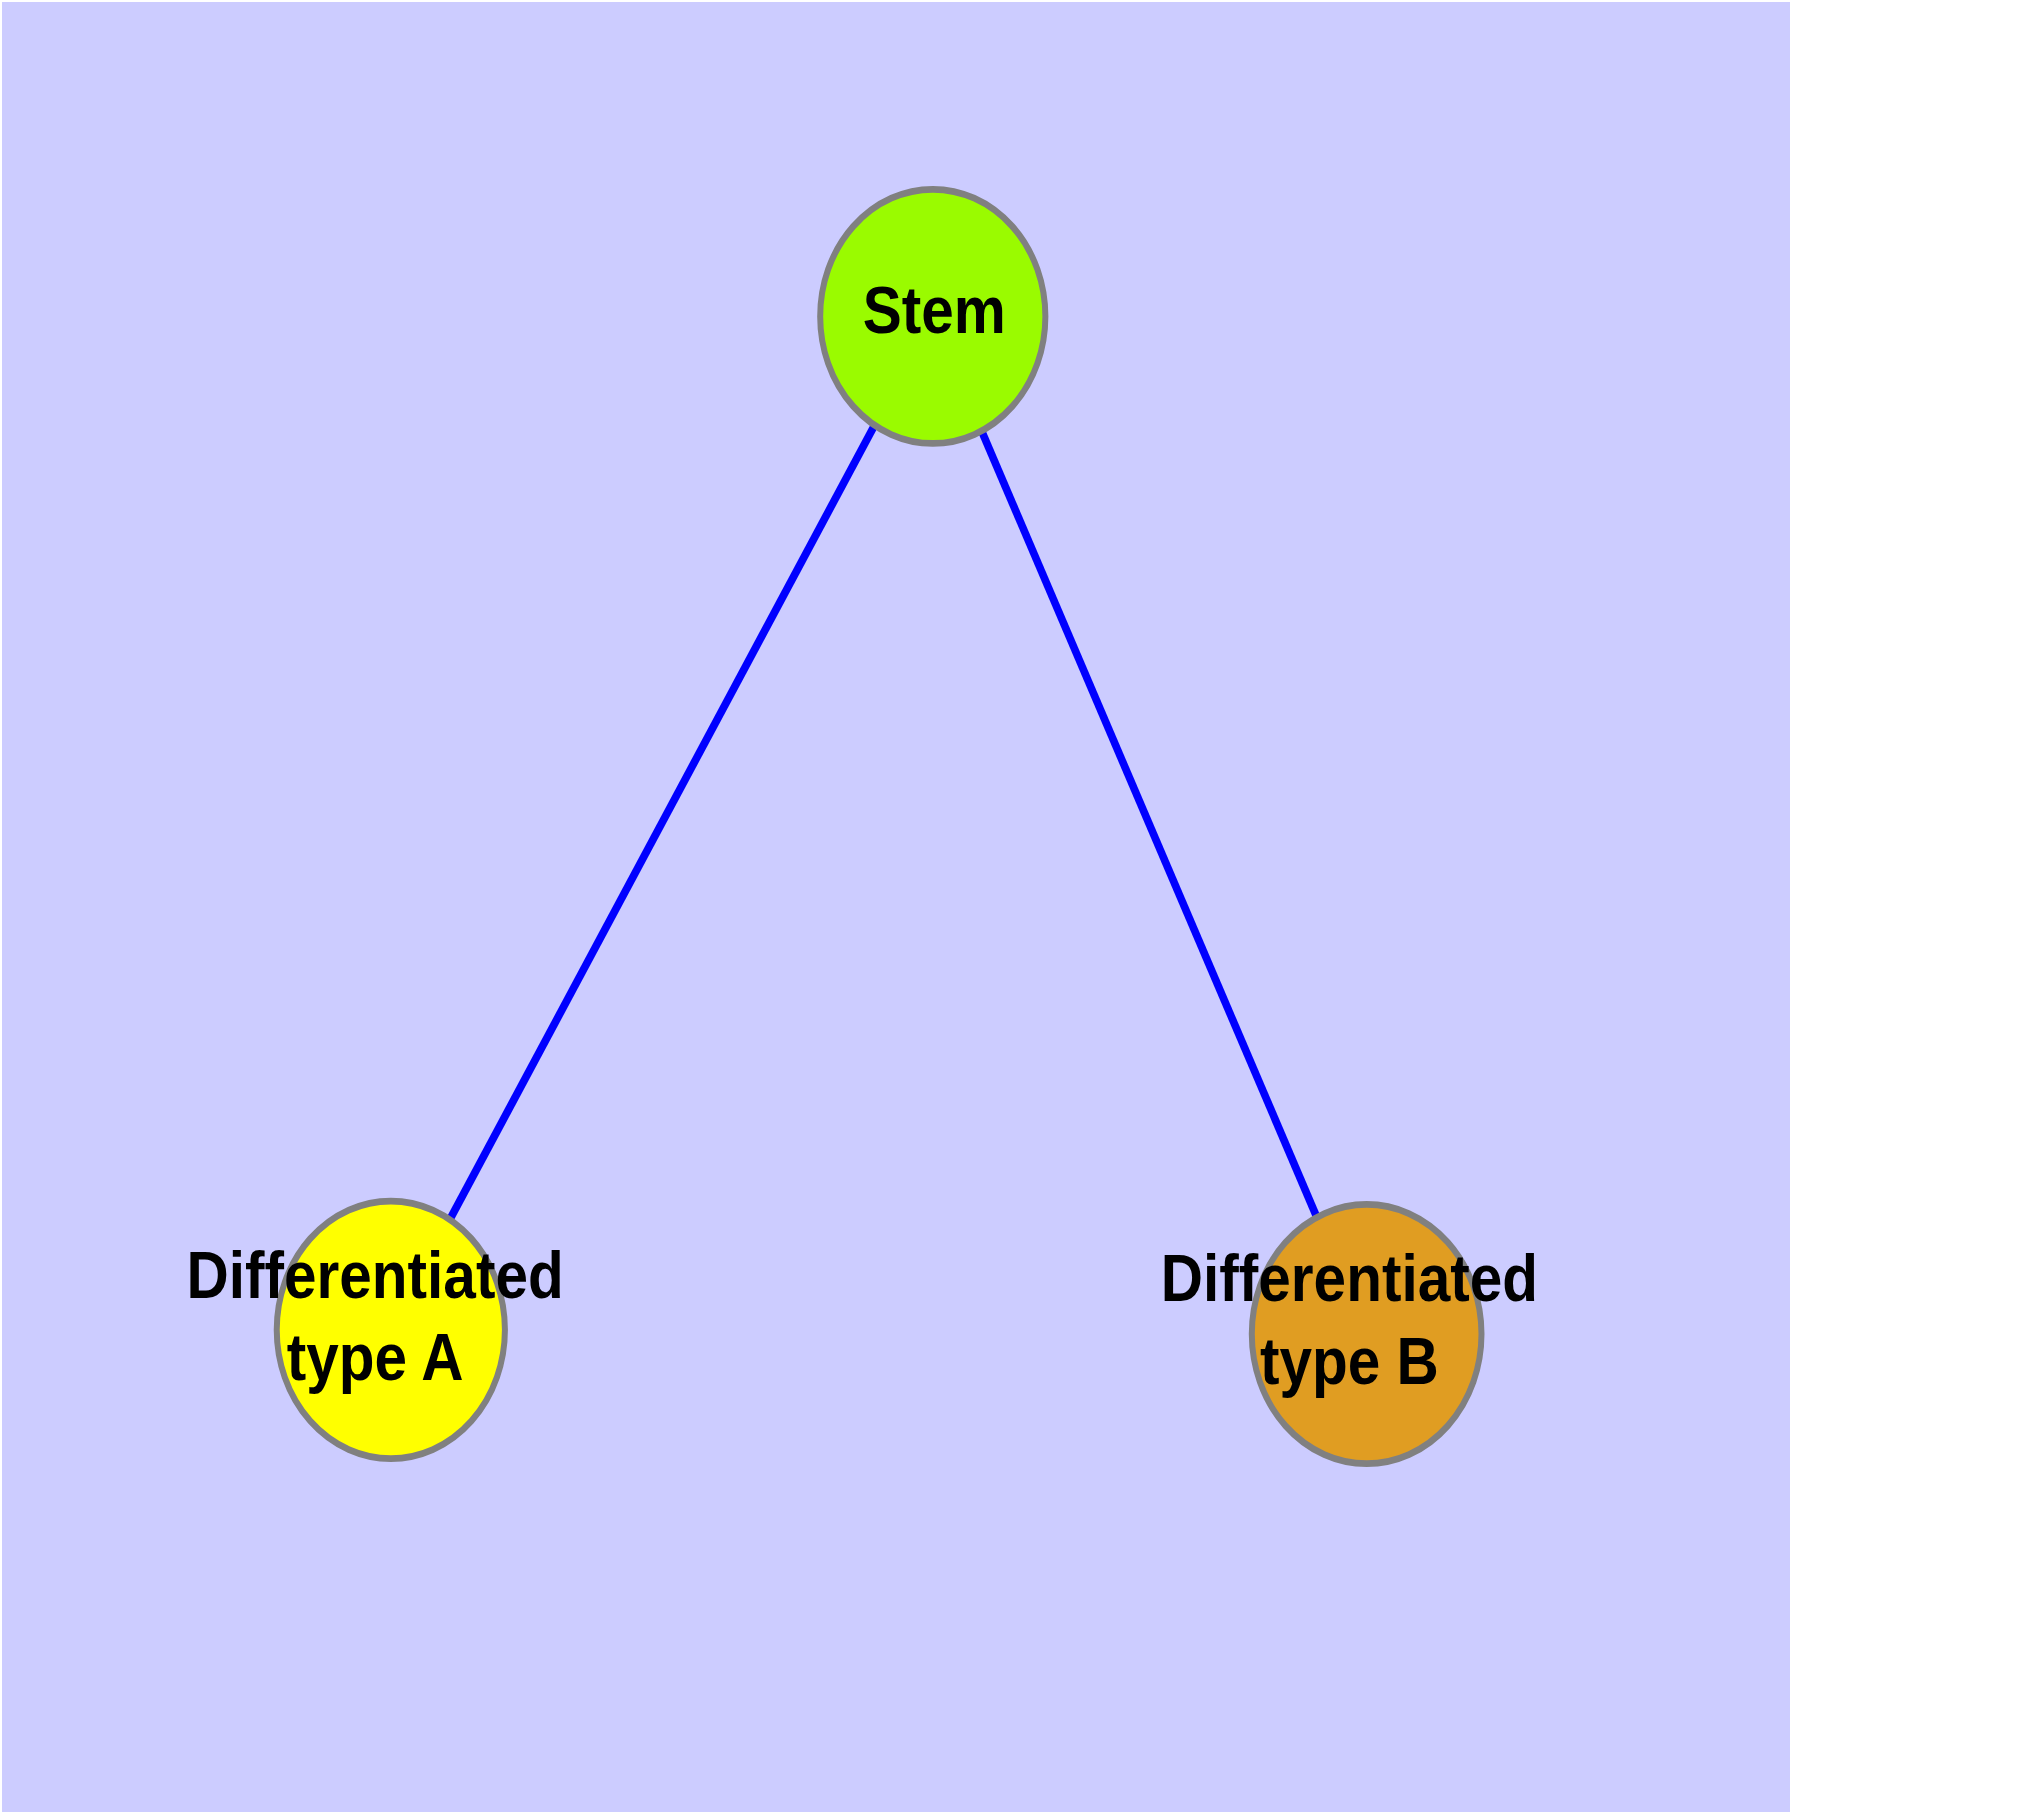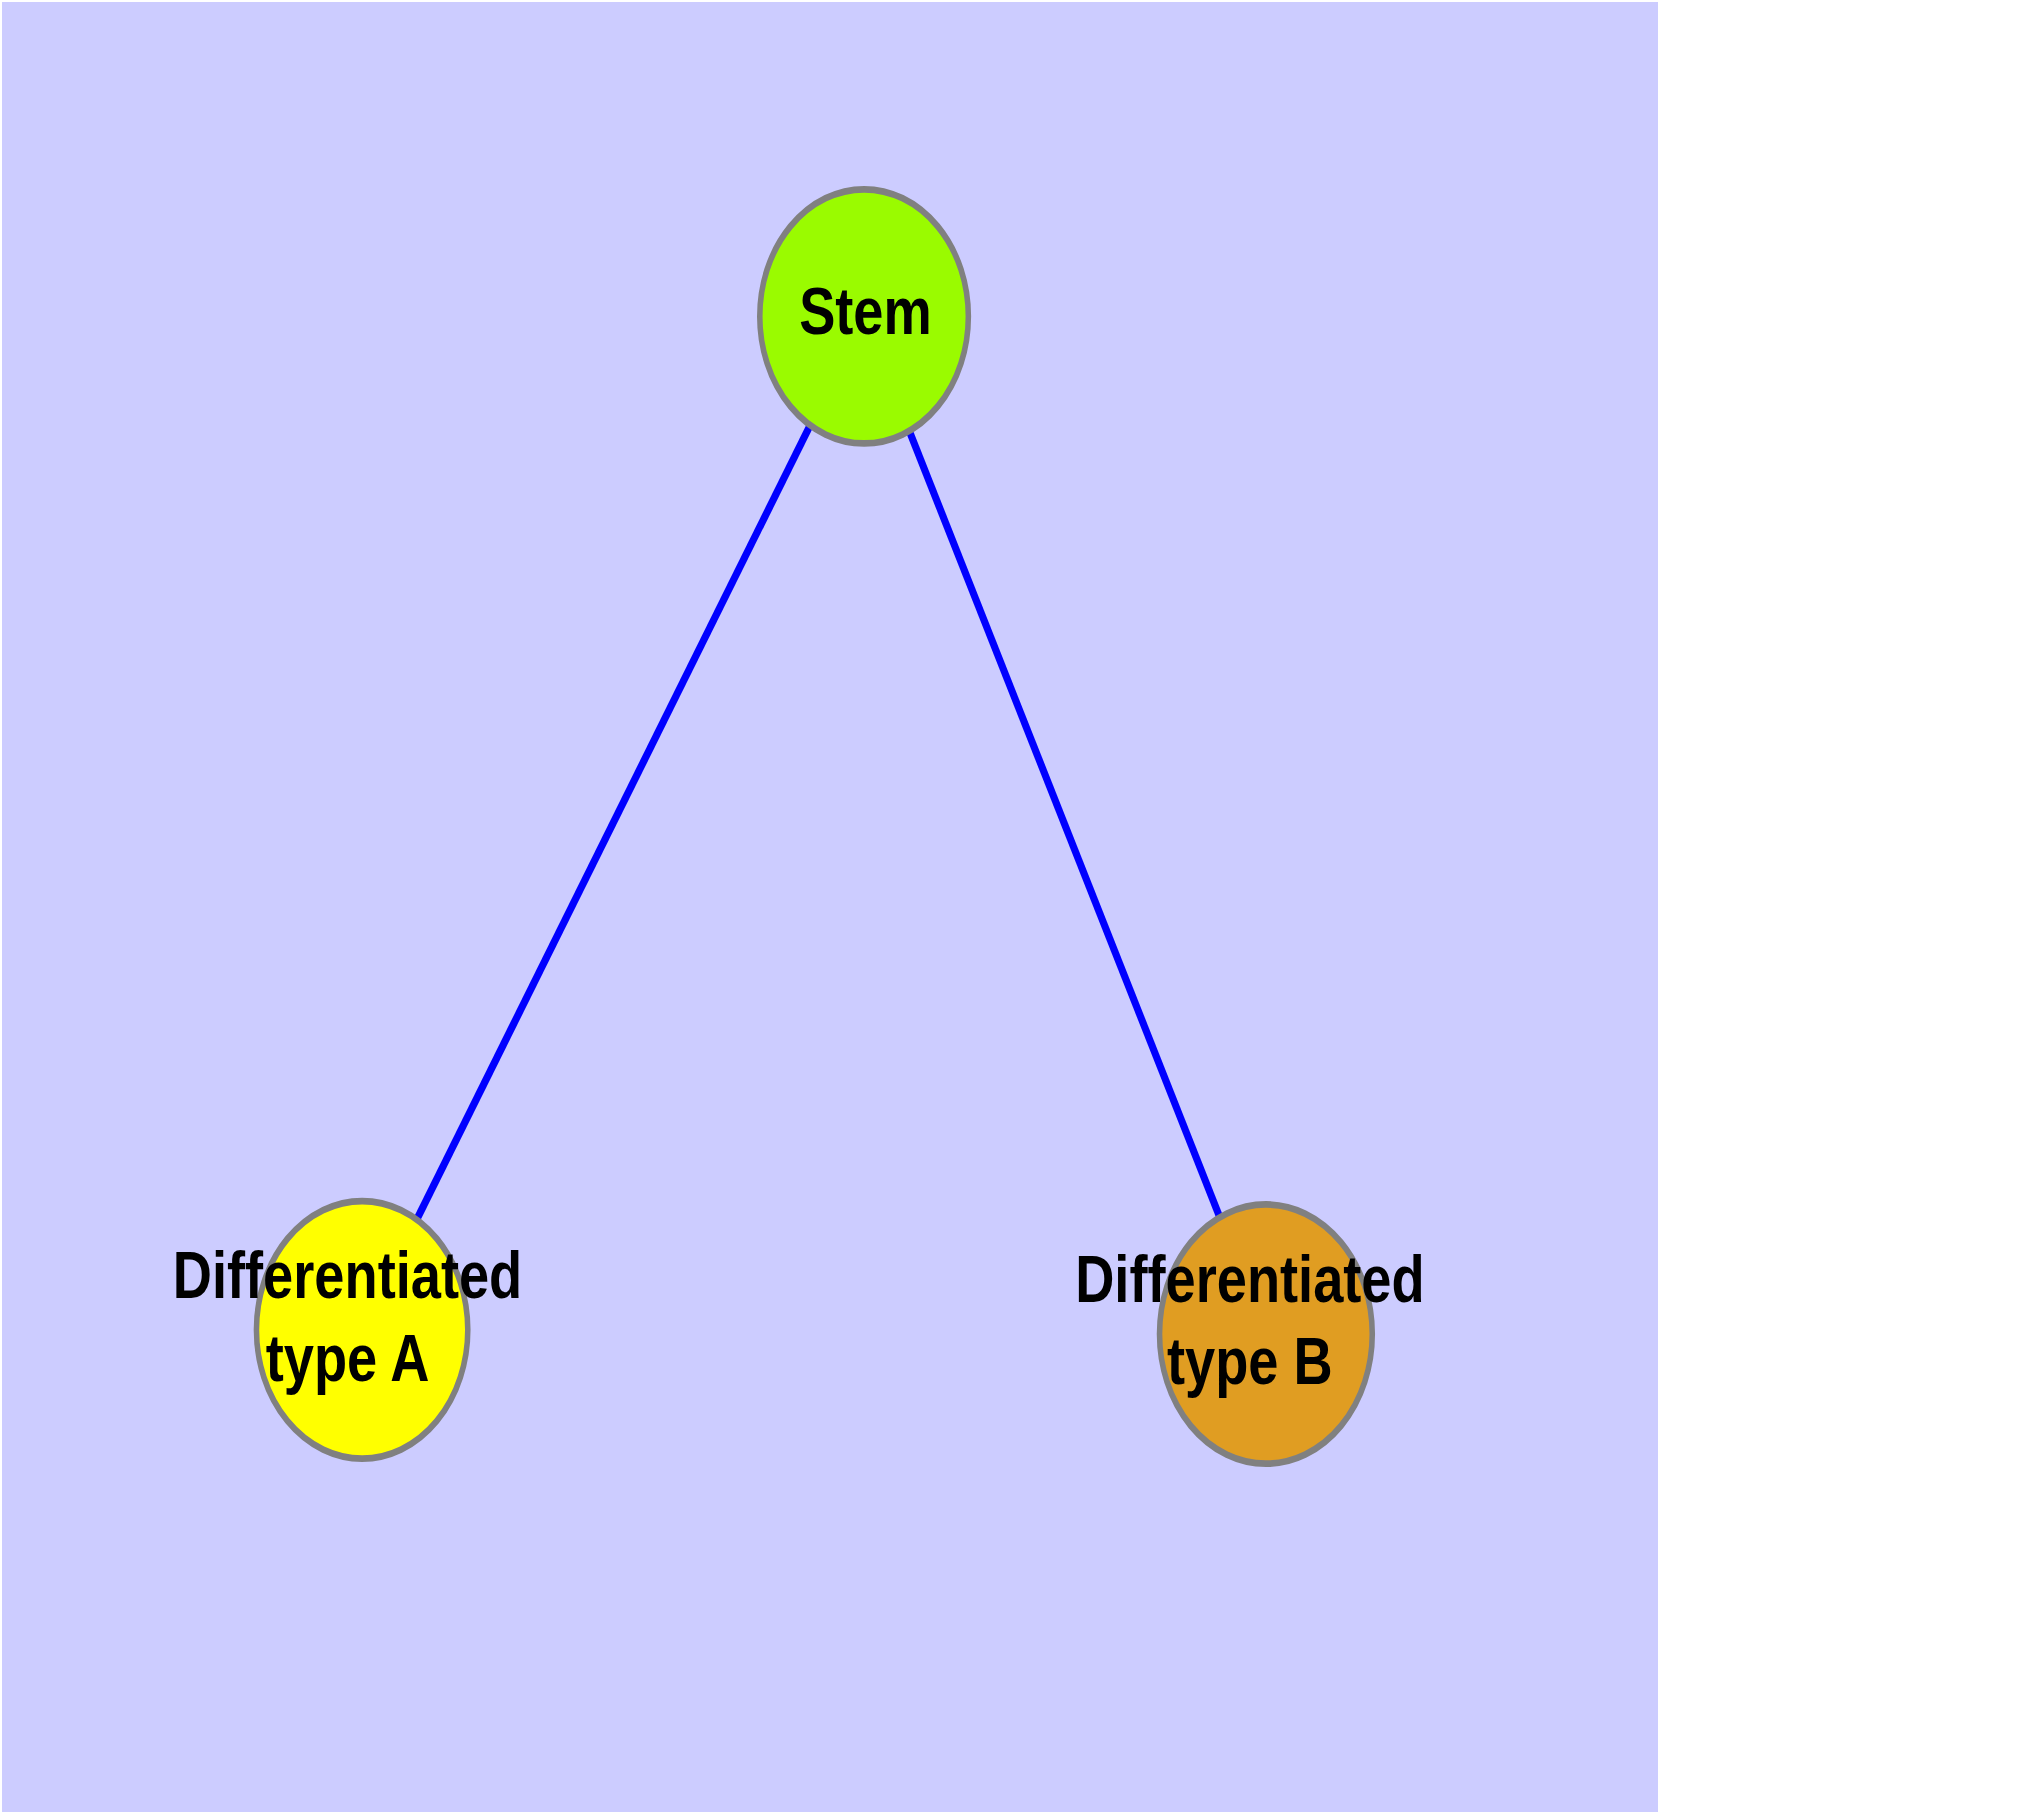--- a/index.html
+++ b/index.html
@@ -13,21 +13,21 @@
     width: 2021px;
     height: 1812px;
     background: #ffffff;
     overflow: hidden;
     font-family: "Liberation Sans", "DejaVu Sans", sans-serif;
   }
   #plot-area {
     position: absolute;
     left: 1.7px;
     top: 1.7px;
-    width: 1656px;
+    width: 1788px;
     height: 1810px;
     background: #ccccff;
     overflow: hidden;
     text-decoration: underline;
   }
   #graph-svg {
     position: absolute;
     left: 0;
     top: 0;
     width: 100%;

